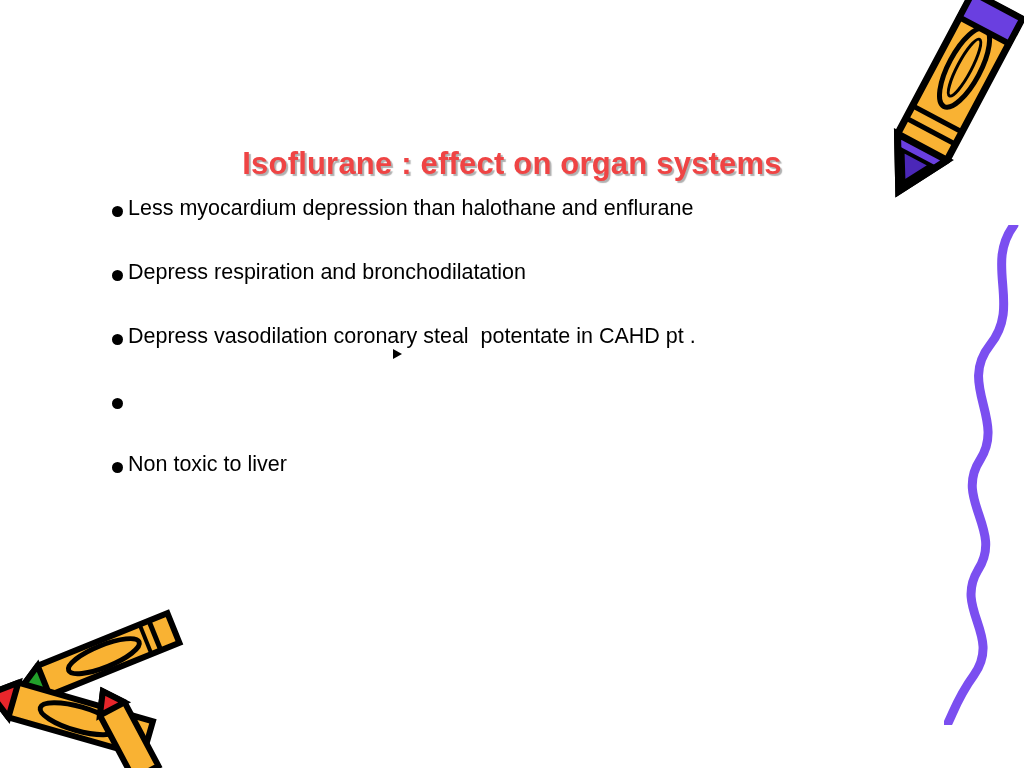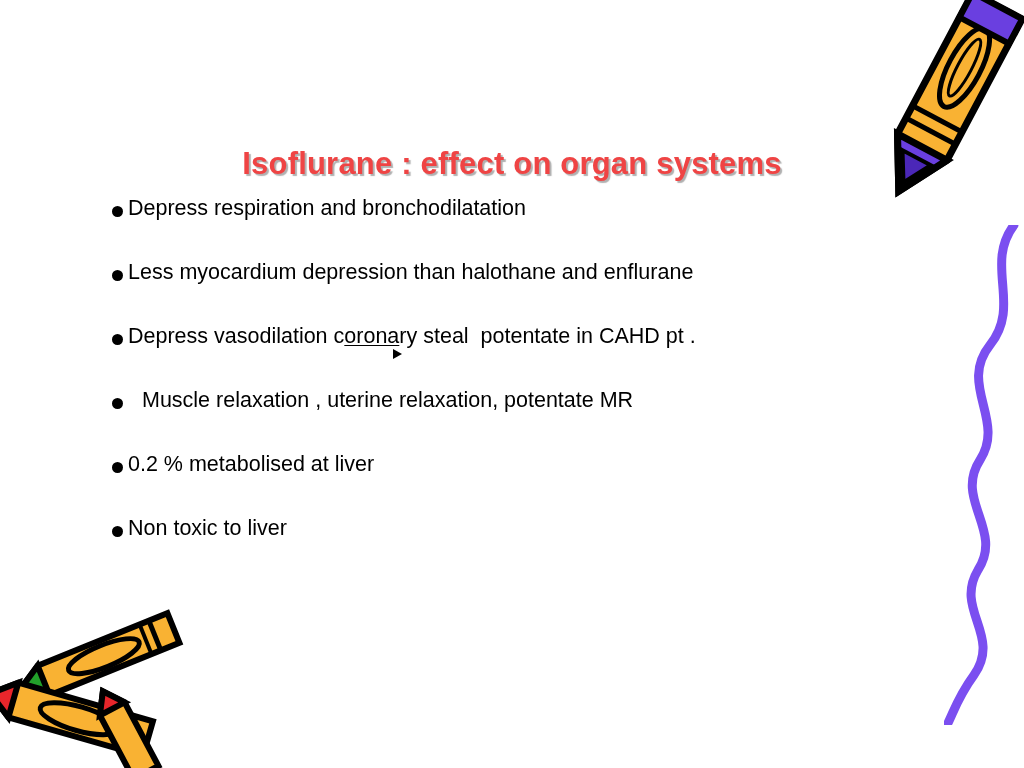--- a/index.html
+++ b/index.html
@@ -72,21 +72,20 @@
     color: #000;
     line-height: 1.15;
     white-space: pre;
   }
   .bullet-row.indent .bullet-text {
     padding-left: 8px;
   }
 
   
   .annot-under {
-    text-decoration: underline;
     text-decoration-thickness: 1px;
     text-underline-offset: 2px;
   }
   .arrow-mark {
     position: relative;
     display: inline-block;
     width: 0;
     height: 0;
   }
   .arrow-mark::after {
@@ -129,42 +128,37 @@
 <body>
 
 <div id="slide">
 
   <div id="slide-title">Isoflurane : effect on organ systems</div>
 
   <div id="bullet-list">
 
     <div class="bullet-row">
       <span class="bullet-dot"></span>
+      <span class="bullet-text">Less myocardium depression than halothane and enflurane</span>
+    </div>
+
+    <div class="bullet-row">
+      <span class="bullet-dot"></span>
       <span class="bullet-text">Depress respiration and bronchodilatation</span>
     </div>
 
     <div class="bullet-row">
       <span class="bullet-dot"></span>
-      <span class="bullet-text">Less myocardium depression than halothane and enflurane</span>
-    </div>
-
-    <div class="bullet-row">
-      <span class="bullet-dot"></span>
       <span class="bullet-text"><span>Depress vasodilation </span><span>c</span><span class="annot-under">orona</span><span class="arrow-mark"></span><span>ry steal  potentate in CAHD pt .</span></span>
     </div>
 
     <div class="bullet-row indent">
       <span class="bullet-dot"></span>
-      <span class="bullet-text"> Muscle relaxation , uterine relaxation, potentate MR</span>
-    </div>
-
-    <div class="bullet-row">
-      <span class="bullet-dot"></span>
-      <span class="bullet-text">0.2 % metabolised at liver</span>
-    </div>
+    </div>
+
 
     <div class="bullet-row">
       <span class="bullet-dot"></span>
       <span class="bullet-text">Non toxic to liver</span>
     </div>
 
   </div>
 
   <svg class="deco" id="deco-crayon-top" viewBox="0 0 180 250">
     <g transform="rotate(28 90 125)">

